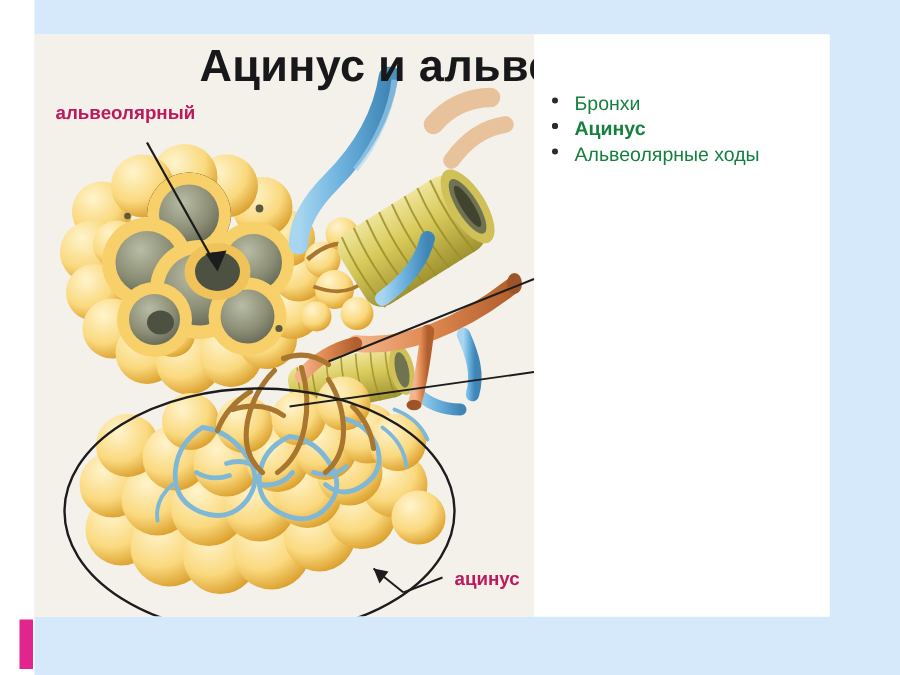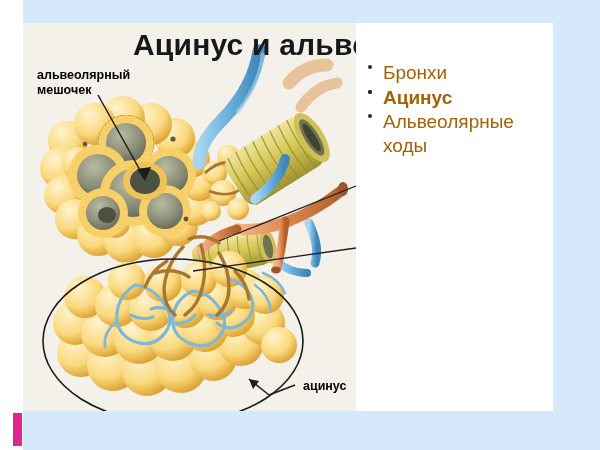--- a/index.html
+++ b/index.html
@@ -26,42 +26,42 @@
     background:#f4f0ea;
     overflow:hidden;
   }
   .title{
     position:absolute;left:110px;top:5px;width:420px;
     font-size:30px;font-weight:bold;color:#18181a;
     letter-spacing:.2px;white-space:nowrap;
     z-index:6;
   }
   .lbl{
-    position:absolute;font-weight:bold;color:#000000;z-index:7;
+    position:absolute;font-weight:bold;color:#be185d;z-index:7;
     line-height:1.18;
   }
   .lbl-sac{left:14px;top:45px;font-size:12.5px;width:140px;}
   .lbl-acinus{left:280px;top:356px;font-size:12.5px;}
 
   
   .bullets{
     position:absolute;left:333px;top:0;width:197px;height:388px;
     background:#ffffff;
     padding:38px 8px 0 8px;
     box-sizing:border-box;
     z-index:5;
   }
   ul.blist{list-style:none;margin:0;padding:0;}
   ul.blist li{
     position:relative;
     padding-left:19px;
     margin-bottom:1px;
-    font-size:19px;
+    font-size:13px;
     line-height:1.24;
-    color:#a16207;
+    color:#15803d;
   }
   ul.blist li .bullet{
     position:absolute;left:4px;top:4px;width:4px;height:4px;
     border-radius:50%;background:#2b2b2b;
   }
   ul.blist li.bold{font-weight:bold;}
 
   
   .accent-bar{
     position:absolute;left:13px;top:413px;width:9px;height:33px;
@@ -292,21 +292,20 @@
         <line x1="272" y1="362" x2="246" y2="372" stroke="#1c1c1c" stroke-width="1.4"></line>
         <line x1="246" y1="372" x2="226" y2="356" stroke="#1c1c1c" stroke-width="1.4"></line>
         <polygon points="226,356 236,358 230,366" fill="#1c1c1c"></polygon>
       </g>
     </svg>
 
     <div class="title">Ацинус и альвеолы</div>
 
     <div class="lbl lbl-sac">
       <div>альвеолярный</div>
-      <div>мешочек</div>
     </div>
 
     <div class="lbl lbl-acinus">ацинус</div>
   </div>
 
   <svg class="leaders" viewBox="0 0 530 388">
     <line x1="333" y1="225" x2="170" y2="248" stroke="#1c1c1c" stroke-width="1.3"></line>
     <line x1="333" y1="163" x2="196" y2="218" stroke="#1c1c1c" stroke-width="1.3"></line>
   </svg>
 

